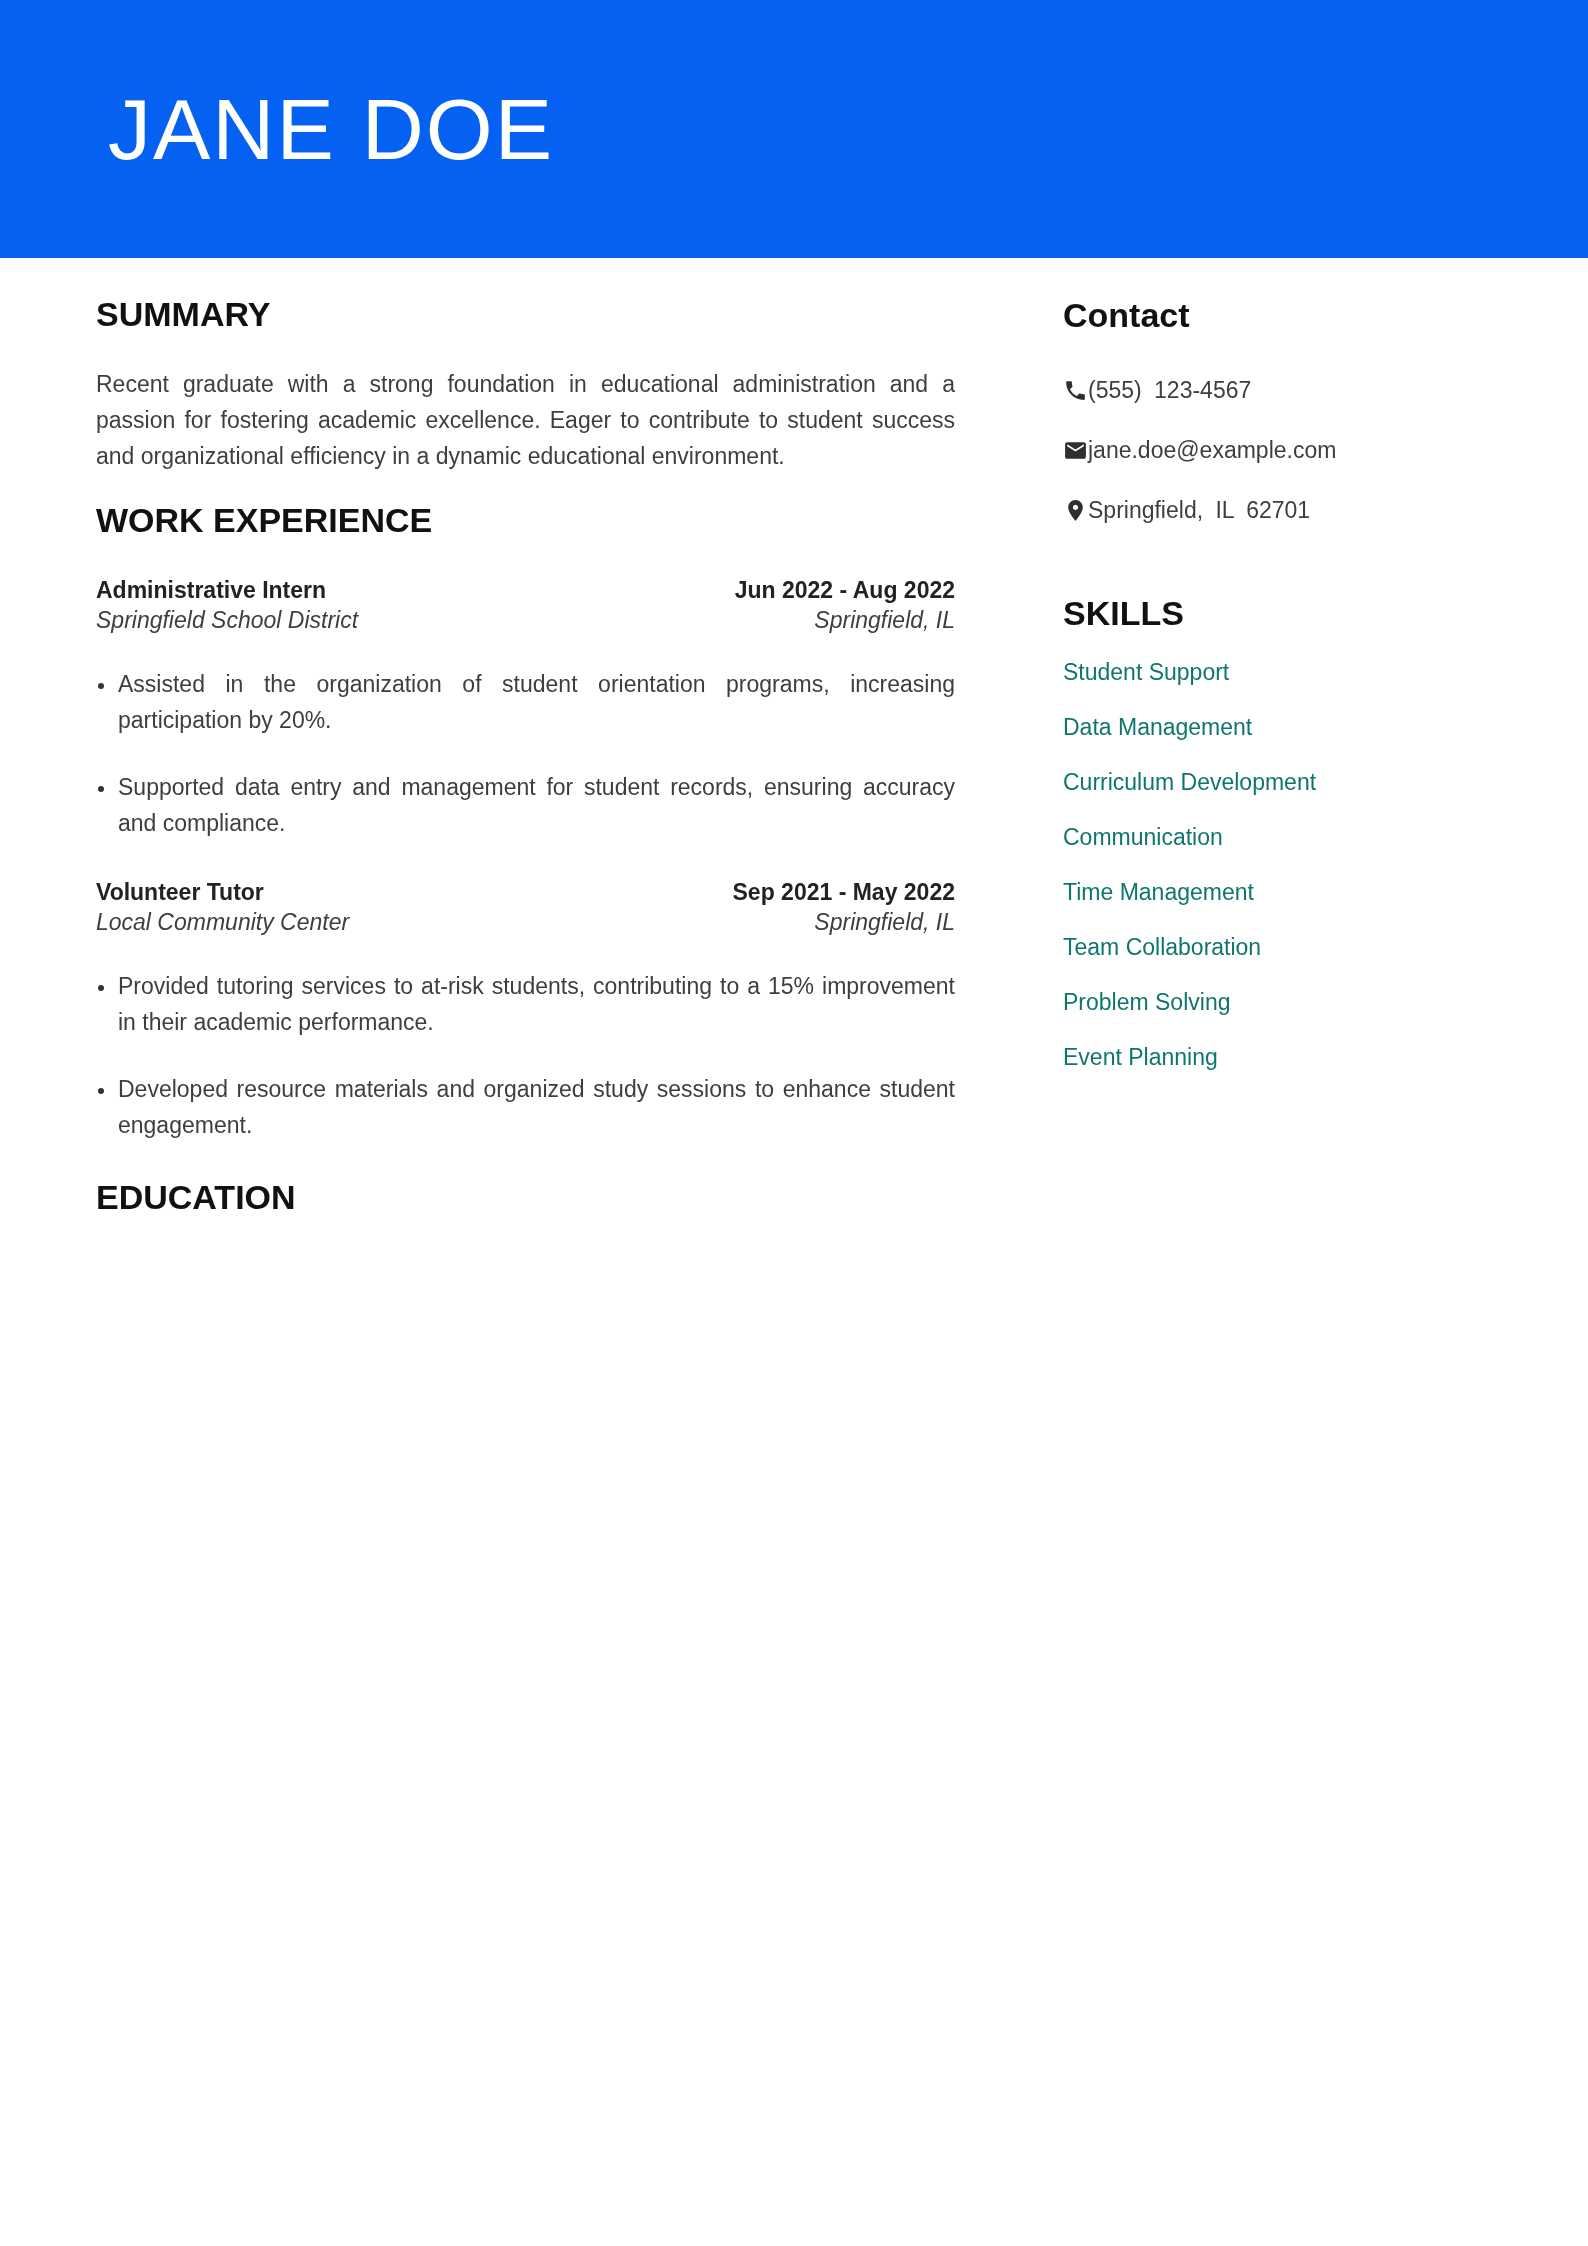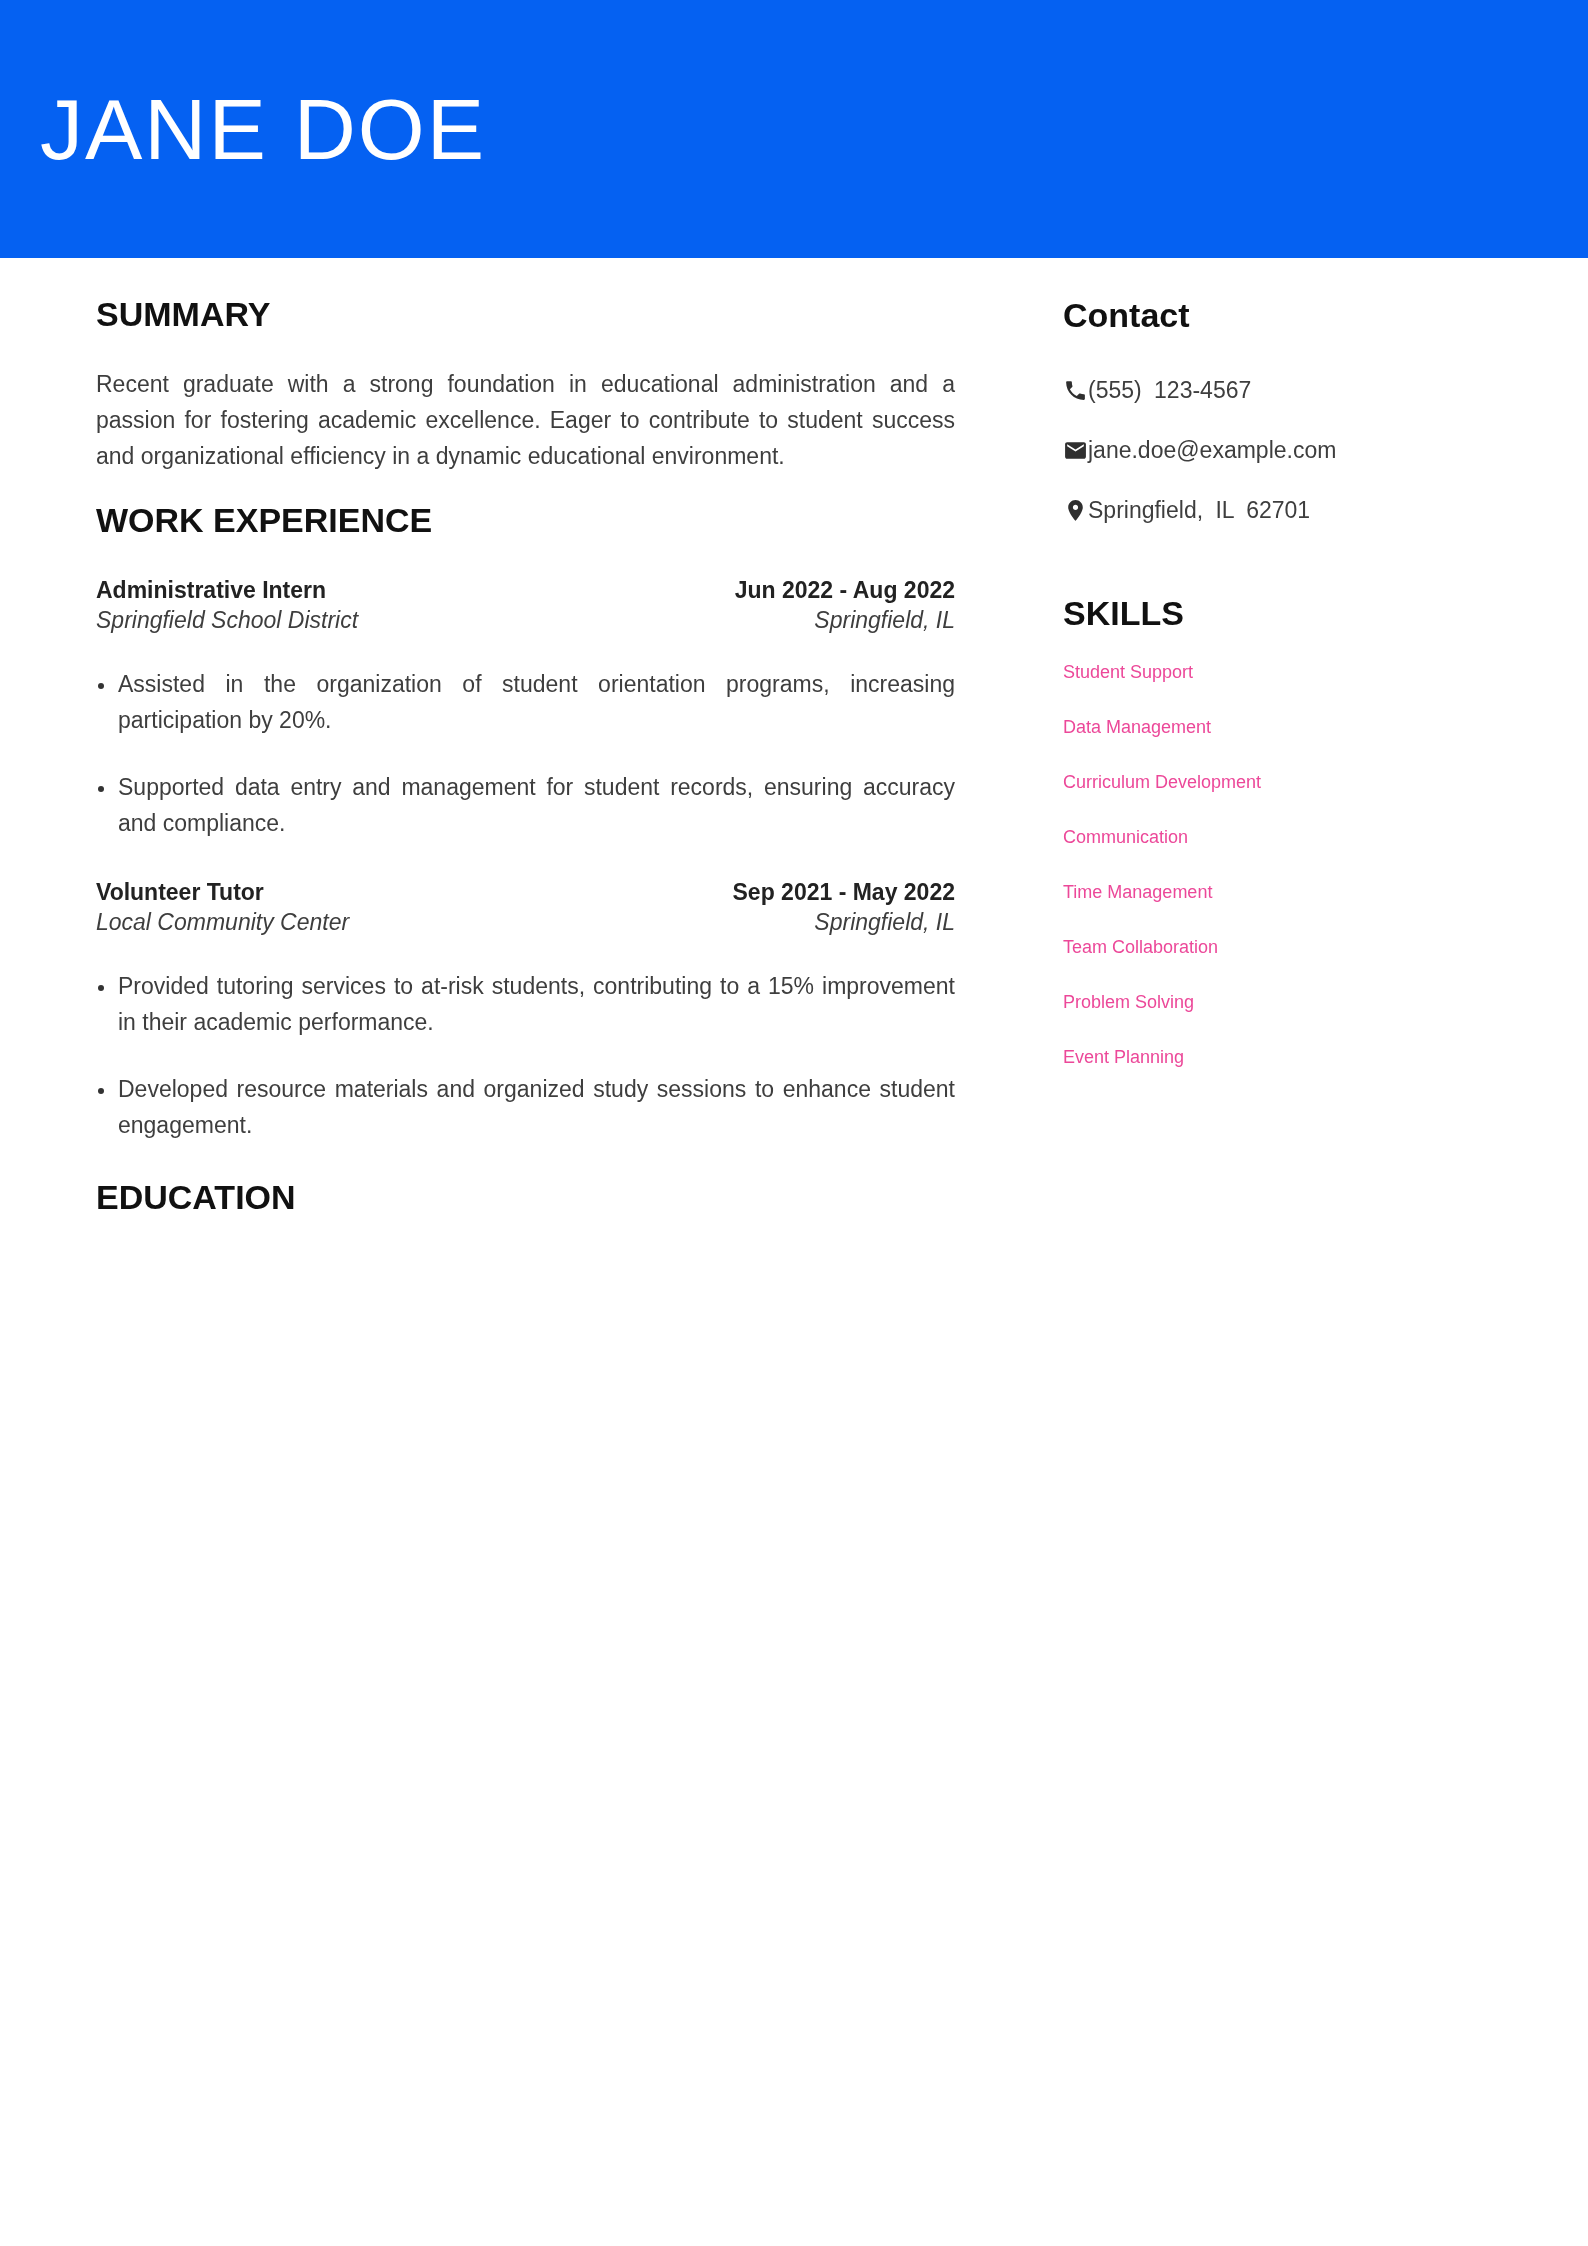--- a/index.html
+++ b/index.html
@@ -6,21 +6,21 @@
   body { font-family: "Liberation Sans", sans-serif; }
   .page {
     width: 1588px; height: 2246px; background: #ffffff;
     position: relative; overflow: hidden; margin: 0 auto;
   }
 
   
   .banner {
     height: 258px; background: #0561f2;
     display: flex; align-items: center;
-    padding-left: 40px; box-sizing: border-box;
+    padding-left: 108px; box-sizing: border-box;
   }
   .banner h1 {
     margin: 0; font-size: 86px; font-weight: 400;
     letter-spacing: 2px; color: #ffffff; white-space: nowrap;
   }
 
   
   .content { display: flex; padding: 0 96px; box-sizing: border-box; justify-content: flex-end; }
   .col-left { flex: 0 0 859px; width: 859px; }
   .col-right { margin-left: 108px; flex: 1; min-width: 0; }
@@ -59,21 +59,21 @@
 
   
   .contact-row { display: flex; align-items: center; margin-bottom: 33px; }
   .contact-row .ico { width: 25px; height: 25px; flex: 0 0 auto; display: inline-flex; }
   .contact-row .ico svg { width: 25px; height: 25px; fill: #2f2f2f; }
   .contact-value { font-size: 23px; color: #3e3e3e; word-spacing: 6px; white-space: nowrap; }
 
   
   .skills-list { list-style: none; margin: 0; padding: 0; }
   .skills-list li {
-    font-size: 18px; line-height: 24px; color: #ec4899; margin-bottom: 31px;
+    font-size: 23px; line-height: 24px; color: #0f766e; margin-bottom: 31px;
   }
 </style>
 </head>
 <body>
 
 <div class="page">
 
   <header class="banner">
     <h1>JANE DOE</h1>
   </header>

